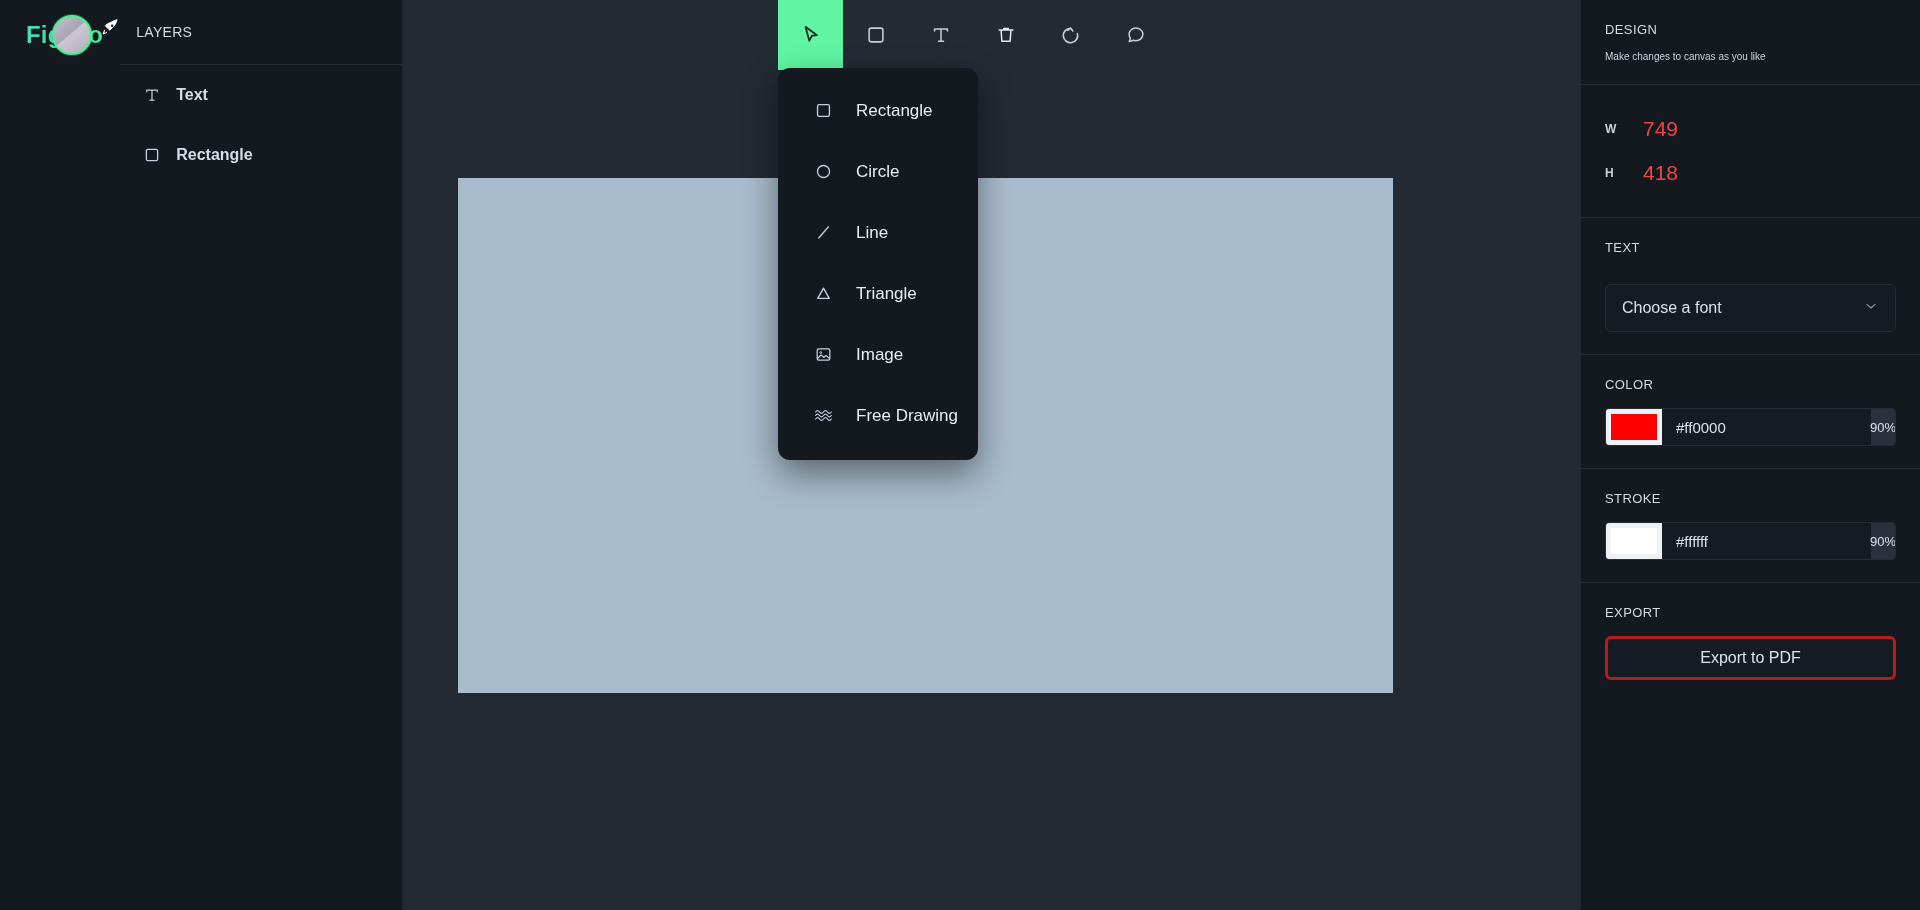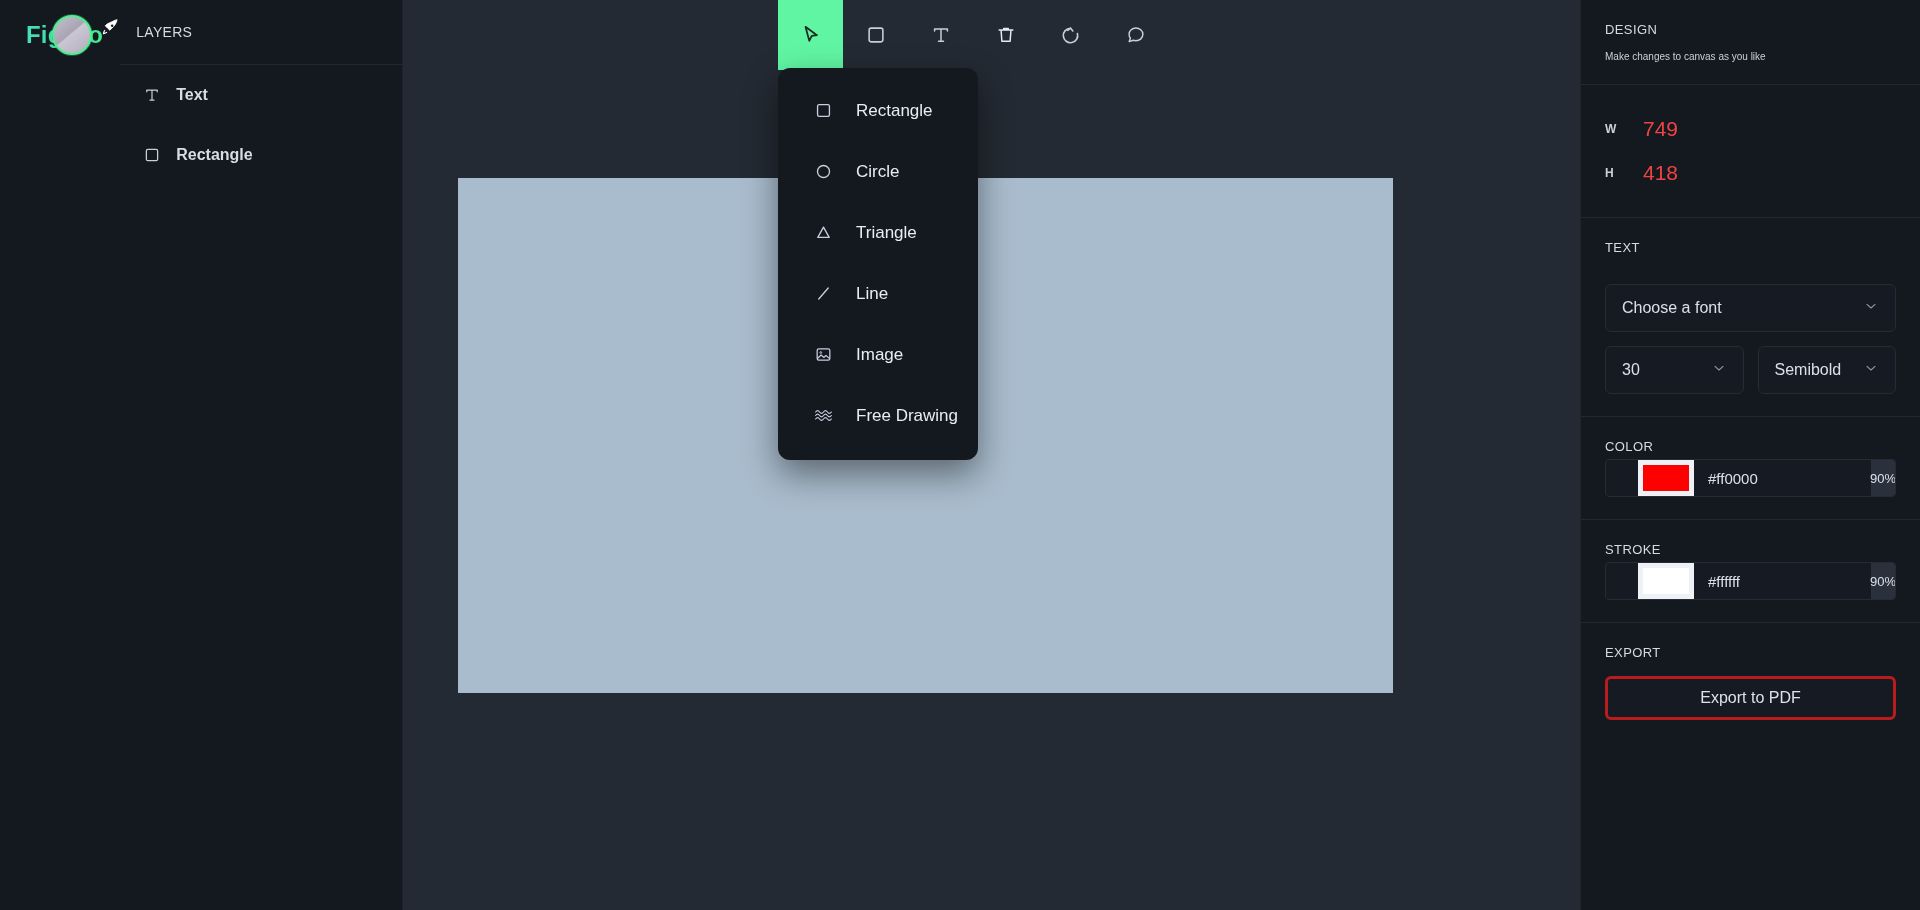--- a/index.html
+++ b/index.html
@@ -116,24 +116,24 @@
     background: #161b23;
     display: flex; align-items: center; justify-content: space-between;
     padding: 0 16px; cursor: pointer;
     color: #d9e0e9; font-size: 16px;
   }
   .select-row { display: flex; gap: 14px; margin-top: 14px; }
   .select-row .select { flex: 1; margin-top: 0; }
   .chev { color: #8b96a6; }
 
   .color-row {
-    margin-top: 5px;
+    margin-top: 16px;
     height: 38px; display: flex; align-items: stretch;
     border: 1px solid #262b34; border-radius: 4px;
-    background: #161b23; overflow: hidden; padding-left: 32px;
+    background: #161b23; overflow: hidden;
   }
   .swatch-wrap {
     width: 56px; display: flex; align-items: center; justify-content: center;
     background: #eef1f5;
   }
   .swatch { width: 46px; height: 26px; }
   .color-hex { flex: 1; display: flex; align-items: center; padding-left: 14px;
                color: #d9e0e9; font-size: 15px; }
   .pct {
     width: 24px; display: flex; align-items: center; justify-content: center;
@@ -275,38 +275,20 @@
 
         <div class="select">
           <span>Choose a font</span>
           <span class="chev">
             <svg width="16" height="16" viewBox="0 0 24 24" fill="none">
               <path d="M6 9.5l6 5.5 6-5.5" stroke="#8b96a6" stroke-width="1.7" stroke-linecap="round" stroke-linejoin="round"></path>
             </svg>
           </span>
         </div>
 
-        <div class="select-row">
-          <div class="select">
-            <span>30</span>
-            <span class="chev">
-              <svg width="16" height="16" viewBox="0 0 24 24" fill="none">
-                <path d="M6 9.5l6 5.5 6-5.5" stroke="#8b96a6" stroke-width="1.7" stroke-linecap="round" stroke-linejoin="round"></path>
-              </svg>
-            </span>
-          </div>
-          <div class="select">
-            <span>Semibold</span>
-            <span class="chev">
-              <svg width="16" height="16" viewBox="0 0 24 24" fill="none">
-                <path d="M6 9.5l6 5.5 6-5.5" stroke="#8b96a6" stroke-width="1.7" stroke-linecap="round" stroke-linejoin="round"></path>
-              </svg>
-            </span>
-          </div>
-        </div>
       </div>
 
       <div class="rp-sec">
         <div class="rp-title">COLOR</div>
         <div class="color-row">
           <span class="swatch-wrap">
             <span class="swatch" id="fill-swatch" style="background: rgb(255, 0, 0);"></span>
           </span>
           <span class="color-hex">#ff0000</span>
           <span class="pct">90%</span>
@@ -348,33 +330,33 @@
         <svg width="19" height="19" viewBox="0 0 24 24" fill="none">
           <circle cx="12" cy="12" r="7.6" stroke="#c6cfdd" stroke-width="1.7"></circle>
         </svg>
       </span>
       <span>Circle</span>
     </div>
 
     <div class="dd-item">
       <span class="dd-ico">
         <svg width="19" height="19" viewBox="0 0 24 24" fill="none">
+          <path d="M18 5L6 19" stroke="#c6cfdd" stroke-width="1.7" stroke-linecap="round"></path>
+        </svg>
+      </span>
+      <span>Line</span>
+    </div>
+
+    <div class="dd-item">
+      <span class="dd-ico">
+        <svg width="19" height="19" viewBox="0 0 24 24" fill="none">
           <path d="M12 5.2l7.2 13H4.8l7.2-13z" stroke="#c6cfdd" stroke-width="1.7" stroke-linejoin="round"></path>
         </svg>
       </span>
       <span>Triangle</span>
-    </div>
-
-    <div class="dd-item">
-      <span class="dd-ico">
-        <svg width="19" height="19" viewBox="0 0 24 24" fill="none">
-          <path d="M18 5L6 19" stroke="#c6cfdd" stroke-width="1.7" stroke-linecap="round"></path>
-        </svg>
-      </span>
-      <span>Line</span>
     </div>
 
     <div class="dd-item">
       <span class="dd-ico">
         <svg width="19" height="19" viewBox="0 0 24 24" fill="none">
           <rect x="4" y="5" width="16" height="14" rx="2" stroke="#c6cfdd" stroke-width="1.6"></rect>
           <circle cx="8.6" cy="9.5" r="1.1" stroke="#c6cfdd" stroke-width="1.2"></circle>
           <path d="M4.6 16.8l4.4-4.2 3.3 3.1 2.8-2.4 4.3 3.6" stroke="#c6cfdd" stroke-width="1.5" stroke-linejoin="round" stroke-linecap="round"></path>
         </svg>
       </span>

